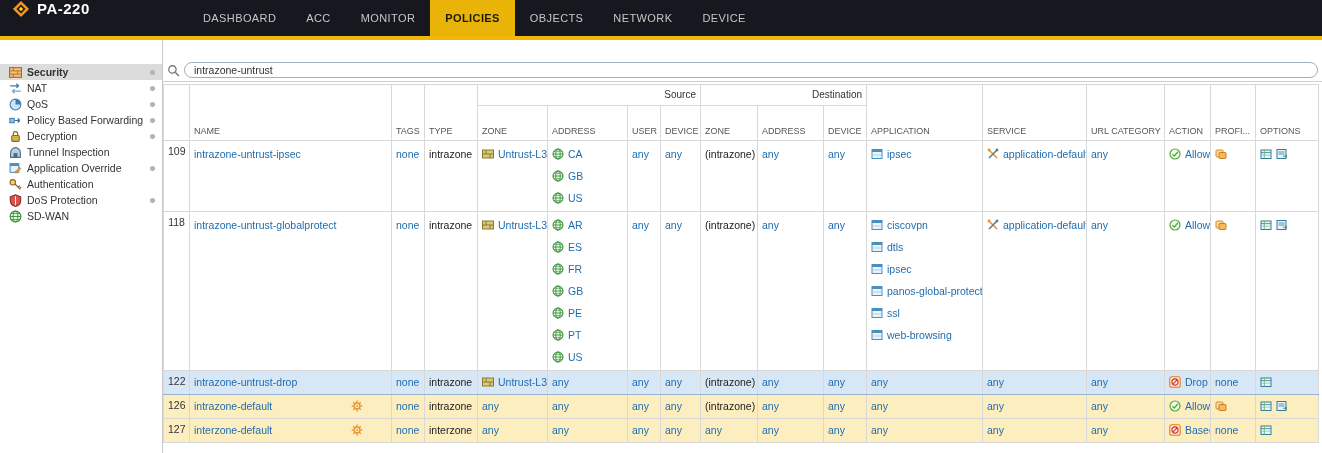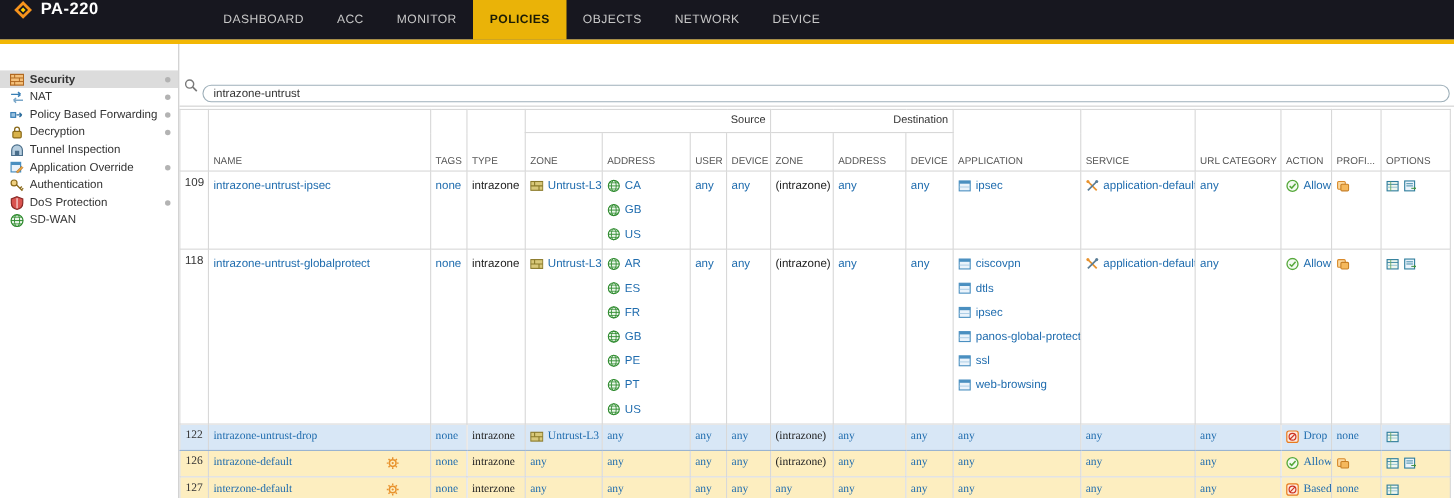--- a/index.html
+++ b/index.html
@@ -20,31 +20,31 @@
     font-size:10.5px;color:#333;cursor:pointer;white-space:nowrap;}
   .sb-item.selected{background:#dcdcdc;font-weight:bold;}
   .sb-label{flex:1;overflow:hidden;}
   .sb-dot{width:5px;height:5px;border-radius:50%;background:#b3b3b3;flex:none;}
   .sb-ic{width:13px;height:13px;flex:none;}
   .main{flex:1;padding-top:21px;overflow:hidden;}
   
   .searchbar{display:flex;align-items:center;gap:4px;padding:1px 4px 3px 4px;border-bottom:1px solid #cfcfcf;}
   .search-ic{width:13px;height:13px;flex:none;}
   .search-input{flex:1;height:14px;border:1px solid #9fb0ba;border-radius:9px;padding:0 9px;
-    font-size:10.5px;font-family:inherit;color:#333;outline:none;background:#fff;margin-top:15px;}
+    font-size:10.5px;font-family:inherit;color:#333;outline:none;background:#fff;}
   
   table{border-collapse:collapse;table-layout:fixed;width:1155px;margin-top:2px;font-size:10.5px;}
   th,td{border:1px solid #d8d8d8;padding:2px 4px;text-align:left;overflow:hidden;white-space:nowrap;}
   thead th{font-size:9px;color:#555;font-weight:normal;vertical-align:bottom;padding-bottom:4px;
     background:#fff;height:28px;cursor:pointer;}
   thead tr.grp-row th{height:14px;}
   th.group{text-align:right;vertical-align:middle;font-weight:normal;font-size:10px;color:#333;cursor:default;}
   tbody td{vertical-align:top;color:#222;}
   .ci{display:flex;align-items:center;gap:4px;height:22px;}
-  tr.row-s td{height:17px;font-family:Liberation Serif, serif;}
+  tr.row-s td{height:17px;}
   tr.row-s .ci{height:17px;}
   .ic{width:12px;height:12px;flex:none;}
   a.lnk{color:#1f6cae;text-decoration:none;cursor:pointer;}
   .pln{color:#222;}
   td.num{text-align:center;color:#333;padding-top:4px;}
   tr.sel td{background:#d8e7f6;border-top-color:#9ab4d0;border-bottom-color:#9ab4d0;}
   tr.hl td{background:#fdeec0;margin-left:24px;}
   .name-wrap{justify-content:space-between;padding-right:24px;}
 </style>
 </head>
@@ -209,20 +209,27 @@
           <use href="#sym-sb-security"></use>
         </svg>
       <span class="sb-label">Security</span>
       <span class="sb-dot"></span>
     </div>
     <div class="sb-item">
       <svg class="sb-ic">
           <use href="#sym-sb-nat"></use>
         </svg>
       <span class="sb-label">NAT</span>
+      <span class="sb-dot"></span>
+    </div>
+    <div class="sb-item">
+      <svg class="sb-ic">
+          <use href="#sym-sb-qos"></use>
+        </svg>
+      <span class="sb-label">QoS</span>
       <span class="sb-dot"></span>
     </div>
     <div class="sb-item">
       <svg class="sb-ic">
           <use href="#sym-sb-pbf"></use>
         </svg>
       <span class="sb-label">Policy Based Forwarding</span>
       <span class="sb-dot"></span>
     </div>
     <div class="sb-item">

